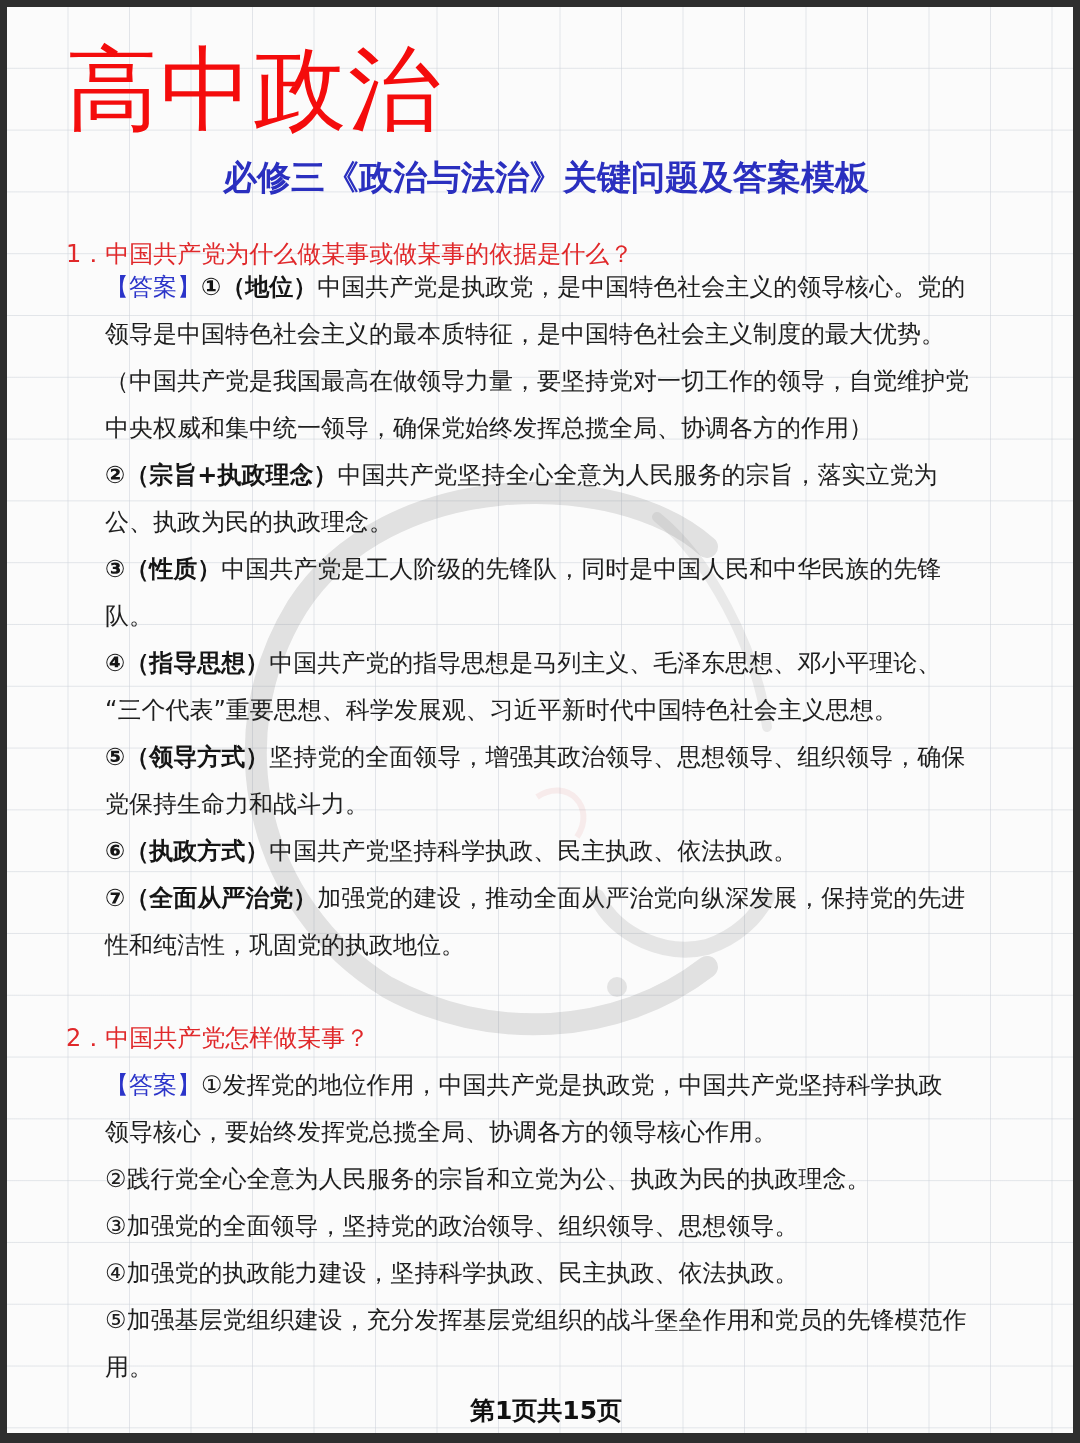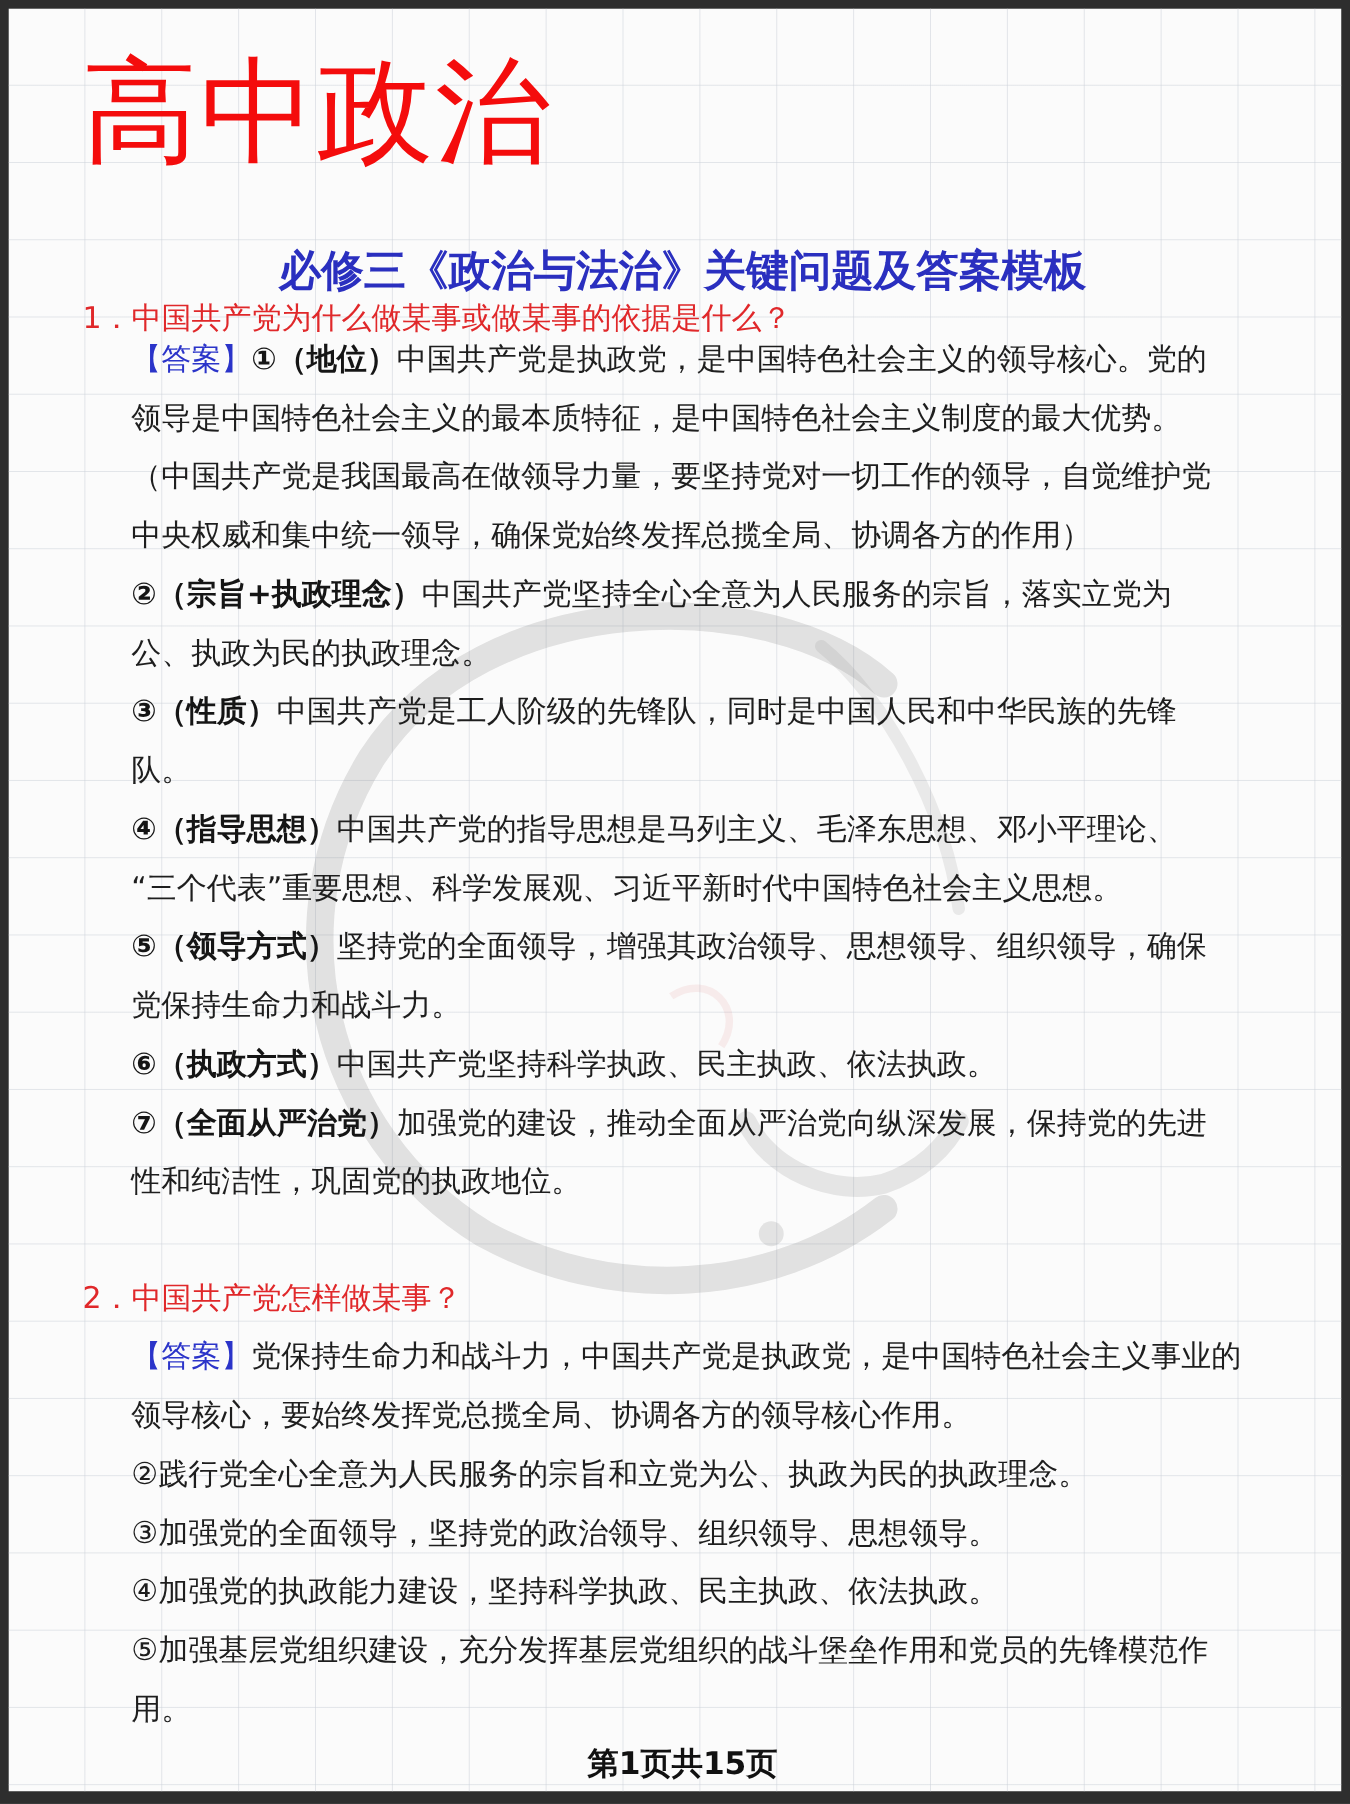--- a/index.html
+++ b/index.html
@@ -70,21 +70,20 @@
   .subtitle {
     position: absolute;
     left: 0;
     width: 960px;
     top: 145px;
     text-align: center;
     color: #2a2fbf;
     font-size: 34px;
     font-weight: bold;
     line-height: 50px;
-    margin-top: 40px;
   }
   .q {
     position: absolute;
     left: 0;
     color: #e0282a;
     font-size: 24px;
     line-height: 40px;
     white-space: nowrap;
   }
   .line {
@@ -173,21 +172,21 @@
     <div class="line" style="top:871px;">
       <span class="bold">⑦</span><span class="bold">（全面从严治党）</span><span>加强党的建设，推动全面从严治党向纵深发展，保持党的先进</span>
     </div>
     <div class="line" style="top:918px;">
       <span>性和纯洁性，巩固党的执政地位。</span>
     </div>
 
     <div class="q" style="top:1011px;">2．中国共产党怎样做某事？</div>
 
     <div class="line" style="top:1058px;">
-      <span class="ans-tag">【答案】</span><span>党保持生命力和战斗力，中国共产党是执政党，是中国特色社会主义事业的</span>
+      <span class="ans-tag">【答案】</span><span>①发挥党的地位作用，中国共产党是执政党，中国共产党坚持科学执政</span>
     </div>
     <div class="line" style="top:1105px;">
       <span>领导核心，要始终发挥党总揽全局、协调各方的领导核心作用。</span>
     </div>
     <div class="line" style="top:1152px;">
       <span>②践行党全心全意为人民服务的宗旨和立党为公、执政为民的执政理念。</span>
     </div>
     <div class="line" style="top:1199px;">
       <span>③加强党的全面领导，坚持党的政治领导、组织领导、思想领导。</span>
     </div>

